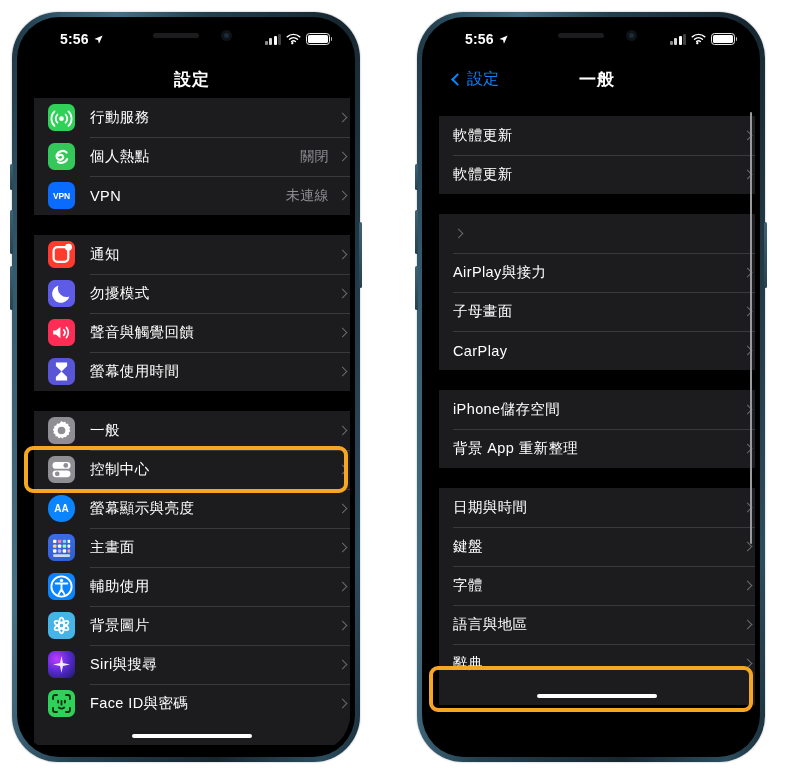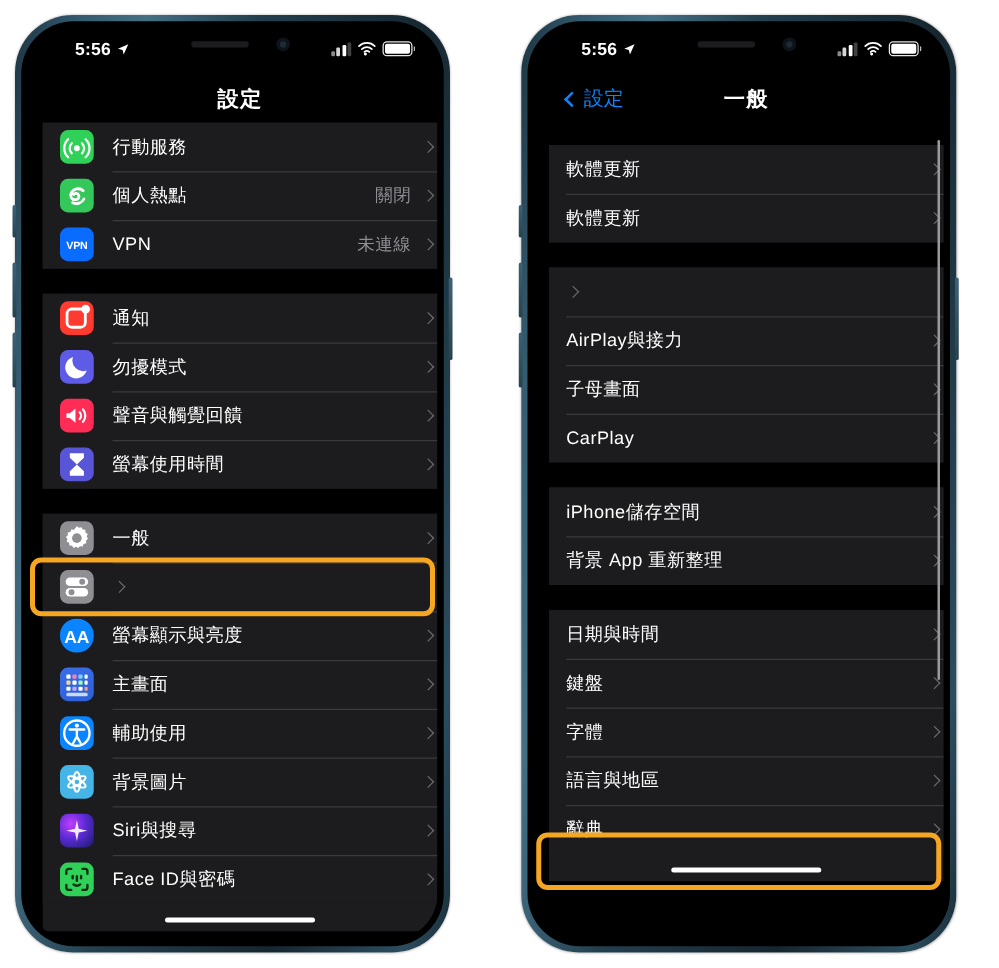--- a/index.html
+++ b/index.html
@@ -152,21 +152,21 @@
   
   .ic-cellular { background:#30d158; }
   .ic-hotspot  { background:#34c759; }
   .ic-vpn      { background:#0a6cff; color:#fff; font-size:8.5px; font-weight:700; letter-spacing:-.2px; }
   .ic-notif    { background:#ff3b30; }
   .ic-sound    { background:#ff2d55; }
   .ic-dnd      { background:#5e5ce6; }
   .ic-screentime { background:#5856d6; }
   .ic-general  { background:#8e8e93; }
   .ic-control  { background:#8e8e93; }
-  .ic-display  { background:#0a84ff; color:#fff; font-size:14px; font-weight:700;border-radius:13px; }
+  .ic-display  { background:#0a84ff; color:#fff; font-size:10px; font-weight:700;border-radius:13px; }
   .ic-home     { background:linear-gradient(160deg,#3a6ee8,#2d5fd6); }
   .ic-access   { background:#0a84ff; }
   .ic-wallpaper{ background:#45b5e8; }
   .ic-siri     { background:radial-gradient(circle at 32% 30%, #c13cff 0%, #5b2bd6 45%, #1a1a66 100%); }
   .ic-faceid   { background:#30d158; }
 
   .glyph { width:100%; height:100%; display:block; }
 </style>
 </head>
 <body>
@@ -307,20 +307,21 @@
             </div>
             <div class="row">
               <span class="app-icon ic-control">
                 <svg width="19" height="19" viewBox="0 0 24 24" class="glyph">
                   <rect x="4" y="5.3" width="16" height="6.1" rx="3.05" fill="#fff"></rect>
                   <circle cx="15.8" cy="8.35" r="2.1" fill="#8e8e93"></circle>
                   <rect x="4" y="12.8" width="16" height="6.1" rx="3.05" fill="#fff"></rect>
                   <circle cx="8.2" cy="15.85" r="2.1" fill="#8e8e93"></circle>
                 </svg>
               </span>
+              <span class="row-label">控制中心</span>
               <span class="chev"></span>
             </div>
             <div class="row">
               <span class="app-icon ic-display">AA</span>
               <span class="row-label">螢幕顯示與亮度</span>
               <span class="chev"></span>
             </div>
             <div class="row">
               <span class="app-icon ic-home">
                 <svg width="21" height="21" viewBox="0 0 24 24" class="glyph">

